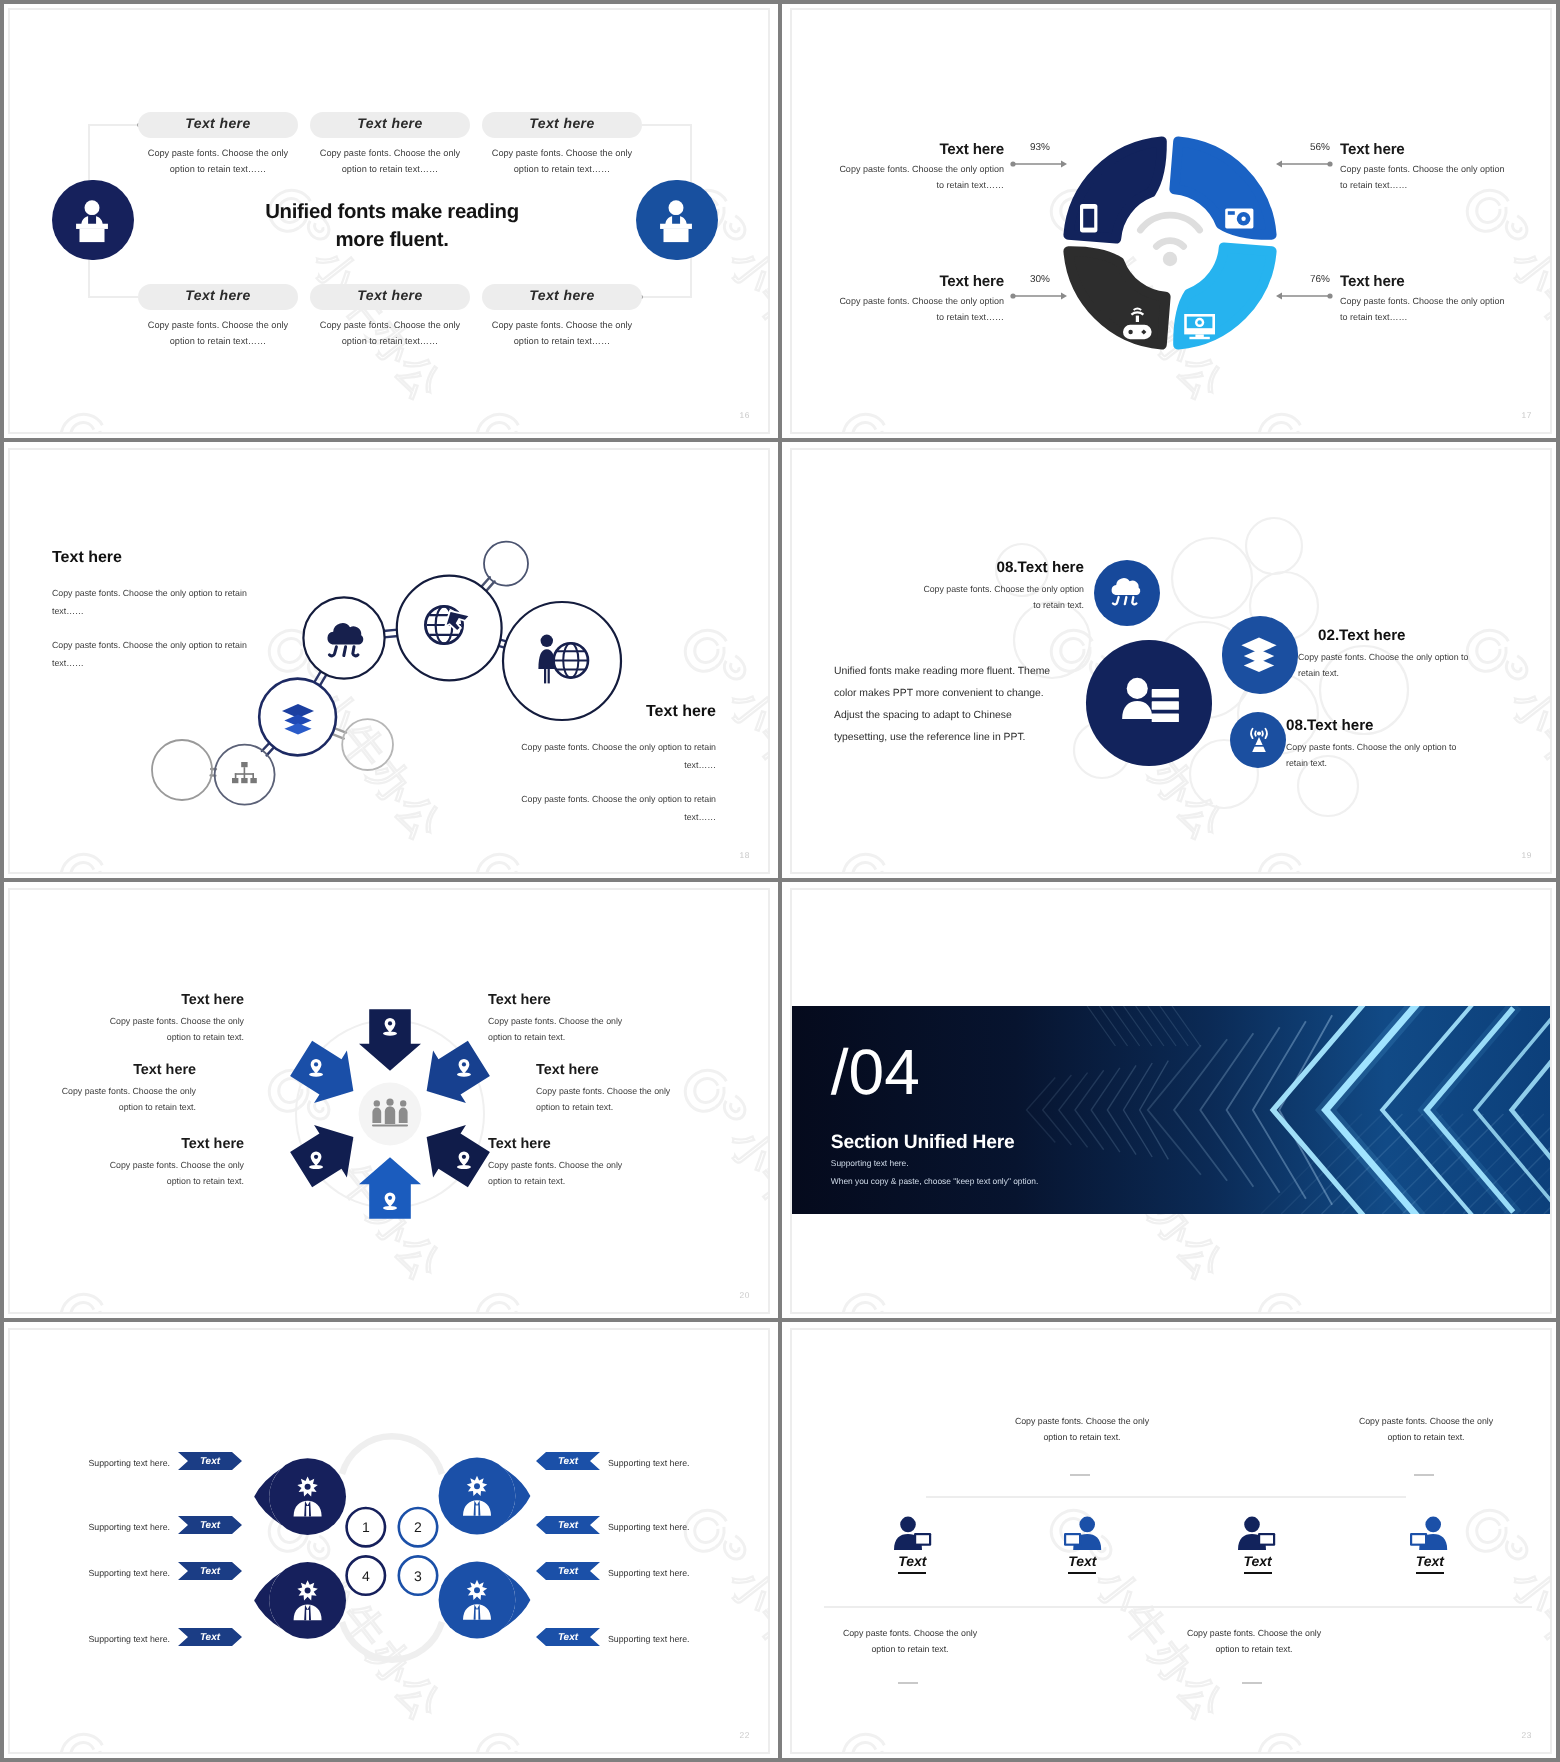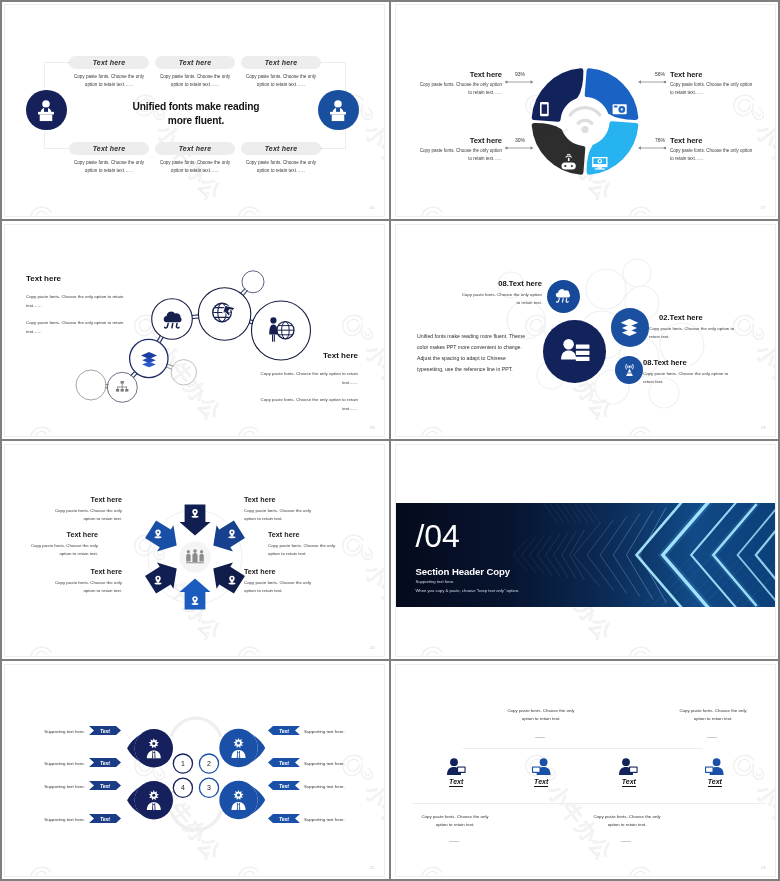--- a/index.html
+++ b/index.html
@@ -925,21 +925,21 @@
                 <path d="M156 0 L170 20" stroke="#bfe8ff" stroke-opacity="0.13" stroke-width="0.6"></path>
                 <path d="M162 0 L176 20" stroke="#bfe8ff" stroke-opacity="0.13" stroke-width="0.6"></path>
                 <path d="M168 0 L182 20" stroke="#bfe8ff" stroke-opacity="0.13" stroke-width="0.6"></path>
                 <path d="M174 0 L188 20" stroke="#bfe8ff" stroke-opacity="0.13" stroke-width="0.6"></path>
                 <path d="M180 0 L194 20" stroke="#bfe8ff" stroke-opacity="0.13" stroke-width="0.6"></path>
                 <path d="M186 0 L200 20" stroke="#bfe8ff" stroke-opacity="0.13" stroke-width="0.6"></path>
                 <path d="M192 0 L206 20" stroke="#bfe8ff" stroke-opacity="0.13" stroke-width="0.6"></path>
               </g>
           </svg>
           <div class="s21num">/04</div>
-          <div class="s21title">Section Header Copy</div>
+          <div class="s21title">Section Unified Here</div>
           <div class="s21sub">Supporting text here.</div>
           <div class="s21sub2">When you copy &amp; paste, choose "keep text only" option.</div>
         </div>
       </div>
     </div>
   </div>
 
   <div class="cell" style="left:0;top:660px">
     <div class="slide">
       <div class="wm">

